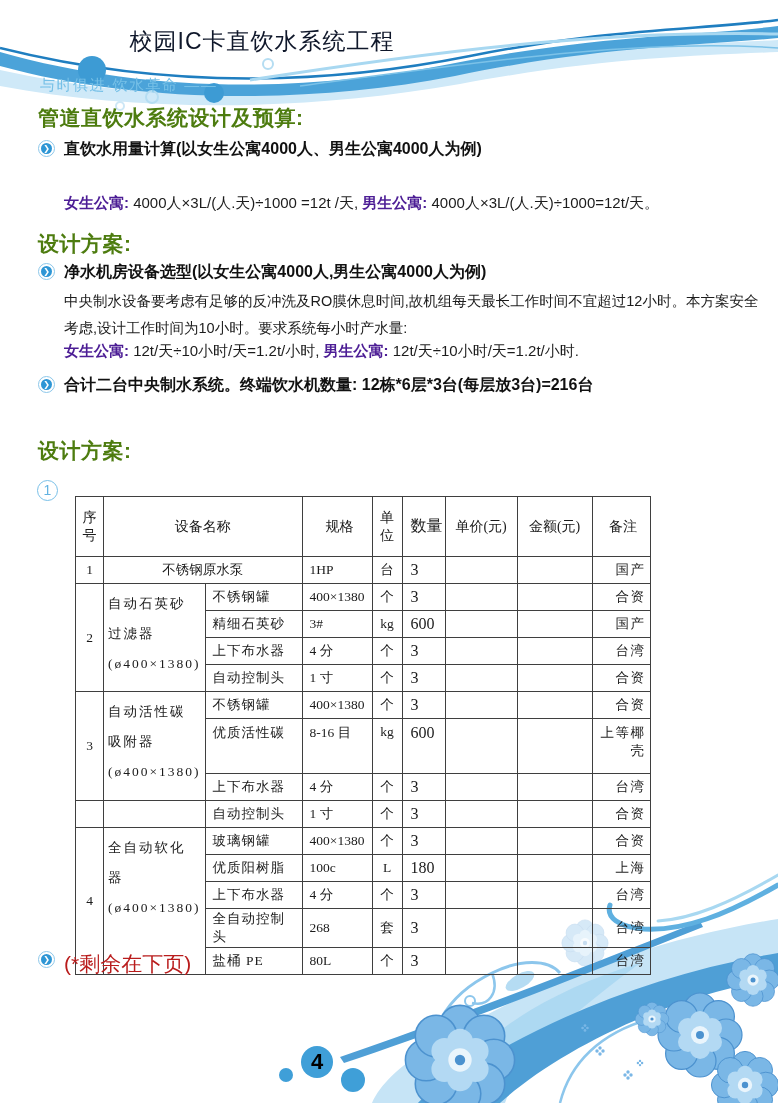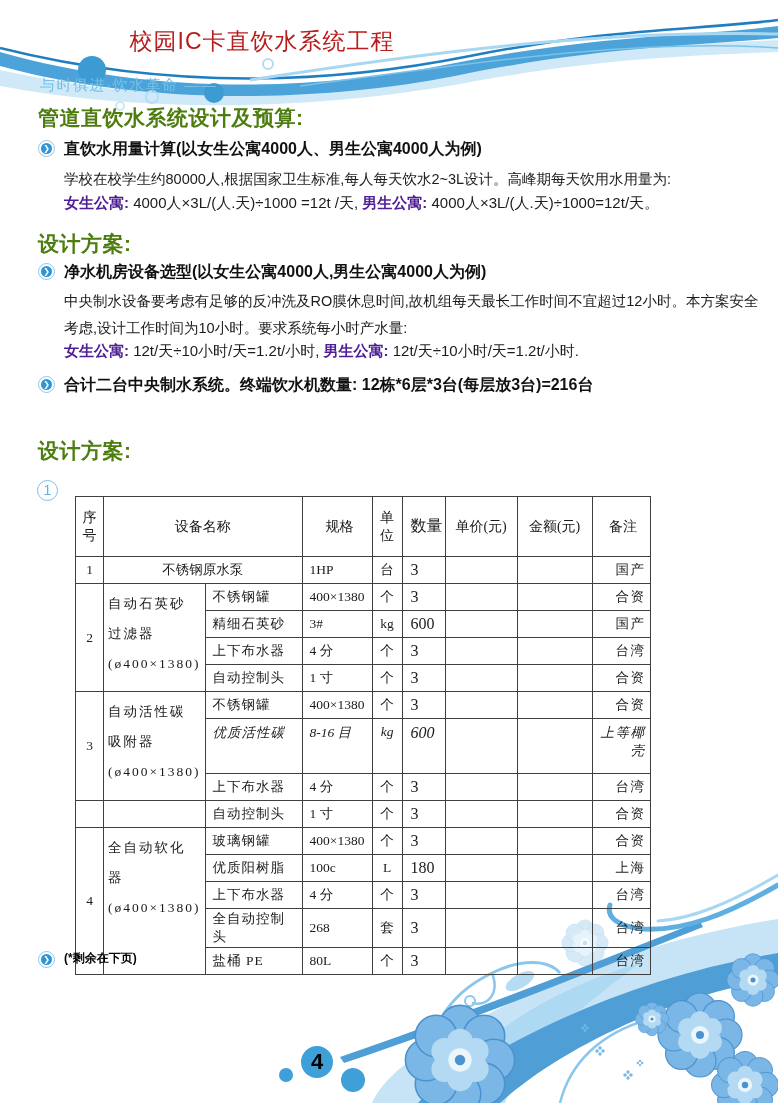--- a/index.html
+++ b/index.html
@@ -3,21 +3,21 @@
 <meta charset="utf-8">
 <style>
   * { margin:0; padding:0; box-sizing:border-box; }
   html,body { background:#ffffff; }
   body { font-family:"Liberation Sans","DejaVu Sans",sans-serif; color:#1b1b1b; }
   .page { position:relative; width:778px; height:1103px; margin:0 auto; background:#fff; overflow:hidden; }
 
   
   .hdr-svg { position:absolute; top:0; left:0; z-index:0; }
   .hdr-title { position:absolute; top:26px; left:40px; width:444px; text-align:center;
-               font-size:23px; color:#b91c1c; letter-spacing:1px; z-index:2; }
+               font-size:23px; color:#0f172a; letter-spacing:1px; z-index:2; }
   .hdr-sub { position:absolute; top:76px; left:40px; width:530px; 
              font-size:15px; color:#76c0e7; letter-spacing:1.5px; z-index:2; }
 
   
   .abs { position:absolute; }
   .h-sec { font-size:21px; font-weight:bold; color:#4d7c0f; letter-spacing:0.5px; }
   .b-row { display:flex; align-items:flex-start; }
   .bic { flex:0 0 auto; width:17px; height:17px; margin-top:1px; margin-right:9px; border-radius:50%;
          border:1.5px solid #8cc7ea; background:#fff; display:flex; align-items:center; justify-content:center; }
   .bic-in { display:block; width:11px; height:11px; border-radius:50%; background:#2e96d5; color:#fff;
@@ -41,21 +41,21 @@
   .c-grp  { width:85px;  text-align:left; vertical-align:top; padding-top:5px !important;
             line-height:30px; letter-spacing:2px; }
   .c-item { width:97px;  text-align:left; padding-left:7px !important; letter-spacing:1px; }
   .c-spec { width:70px;  text-align:left; padding-left:7px !important; }
   .c-unit { width:30px;  text-align:center; }
   .c-qty  { width:43px;  text-align:left; padding-left:8px !important; font-size:16px !important; }
   .c-price{ width:72px; }
   .c-amt  { width:75px; }
   .c-note { width:58px;  text-align:right; padding-left:6px !important; letter-spacing:1.5px; }
   .c-center { text-align:center; }
-  tr.r-tall td { height:55px; vertical-align:top; padding-top:5px !important;font-style:italic; }
+  tr.r-tall td { height:55px; vertical-align:top; padding-top:5px !important; }
 
   
   .ftr-svg { position:absolute; left:0; bottom:0; z-index:1; }
   .page-num { position:absolute; left:301px; top:1046px; width:32px; height:32px; border-radius:50%;
               background:#3f9fd8; color:#000; font-size:22px; font-weight:bold; text-align:center;
               line-height:32px; z-index:3; }
   .dot { position:absolute; border-radius:50%; background:#3f9fd8; z-index:3; }
   .dot-l { left:279px; top:1068px; width:14px; height:14px; }
   .dot-r { left:341px; top:1068px; width:24px; height:24px; }
   .note-row { z-index:2; }
@@ -83,21 +83,20 @@
 
   <div class="abs h-sec" style="top:104px; left:38px;">管道直饮水系统设计及预算:</div>
 
   <div class="abs b-row" style="top:139px; left:38px; width:710px;">
     <span class="bic">
         <span class="bic-in">❯</span>
       </span>
     <span class="b-txt">直饮水用量计算(以女生公寓4000人、男生公寓4000人为例)</span>
   </div>
 
-  <div class="abs para" style="top:166px; left:64px; width:708px;">学校在校学生约80000人,根据国家卫生标准,每人每天饮水2~3L设计。高峰期每天饮用水用量为:</div>
 
   <div class="abs calc" style="top:194px; left:64px; width:710px;">
     <b>女生公寓:</b><span> 4000人×3L/(人.天)÷1000 =12t /天, </span><b>男生公寓:</b><span> 4000人×3L/(人.天)÷1000=12t/天。</span>
   </div>
 
   <div class="abs h-sec" style="top:230px; left:38px;">设计方案:</div>
 
   <div class="abs b-row" style="top:262px; left:38px; width:710px;">
     <span class="bic">
         <span class="bic-in">❯</span>
@@ -271,21 +270,21 @@
         <td class="c-amt"></td>
         <td class="c-note">台湾</td>
       </tr>
     </tbody>
   </table>
 
   <div class="abs b-row note-row" style="top:950px; left:38px; width:400px;">
     <span class="bic">
         <span class="bic-in">❯</span>
       </span>
-    <span style="font-size:12px; font-weight:bold; color:#000000;">(*剩余在下页)</span>
+    <span style="font-size:21px; font-weight:normal; color:#b91c1c;">(*剩余在下页)</span>
   </div>
 
   <svg class="ftr-svg" width="778" height="280" viewBox="0 0 778 280">
     <defs>
       <g id="flower">
         <g fill="#7ab7e6" stroke="#4c92cf" stroke-width="0.6">
           <circle cx="0" cy="-13" r="8"></circle>
             <circle cx="9.2" cy="-9.2" r="8"></circle>
             <circle cx="13" cy="0" r="8"></circle>
           <circle cx="9.2" cy="9.2" r="8"></circle>

